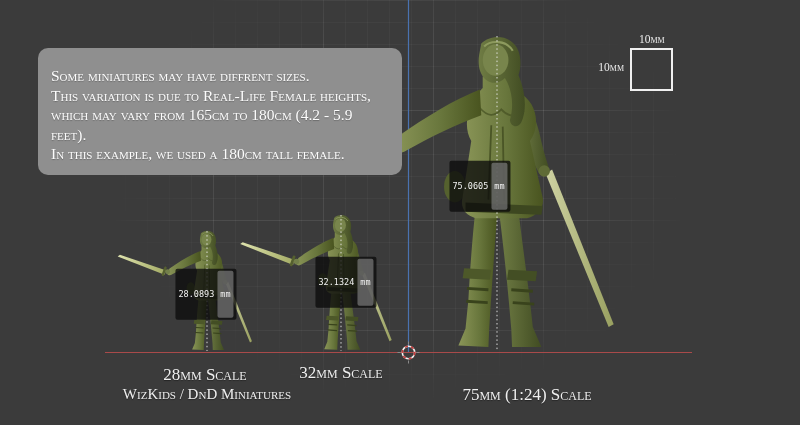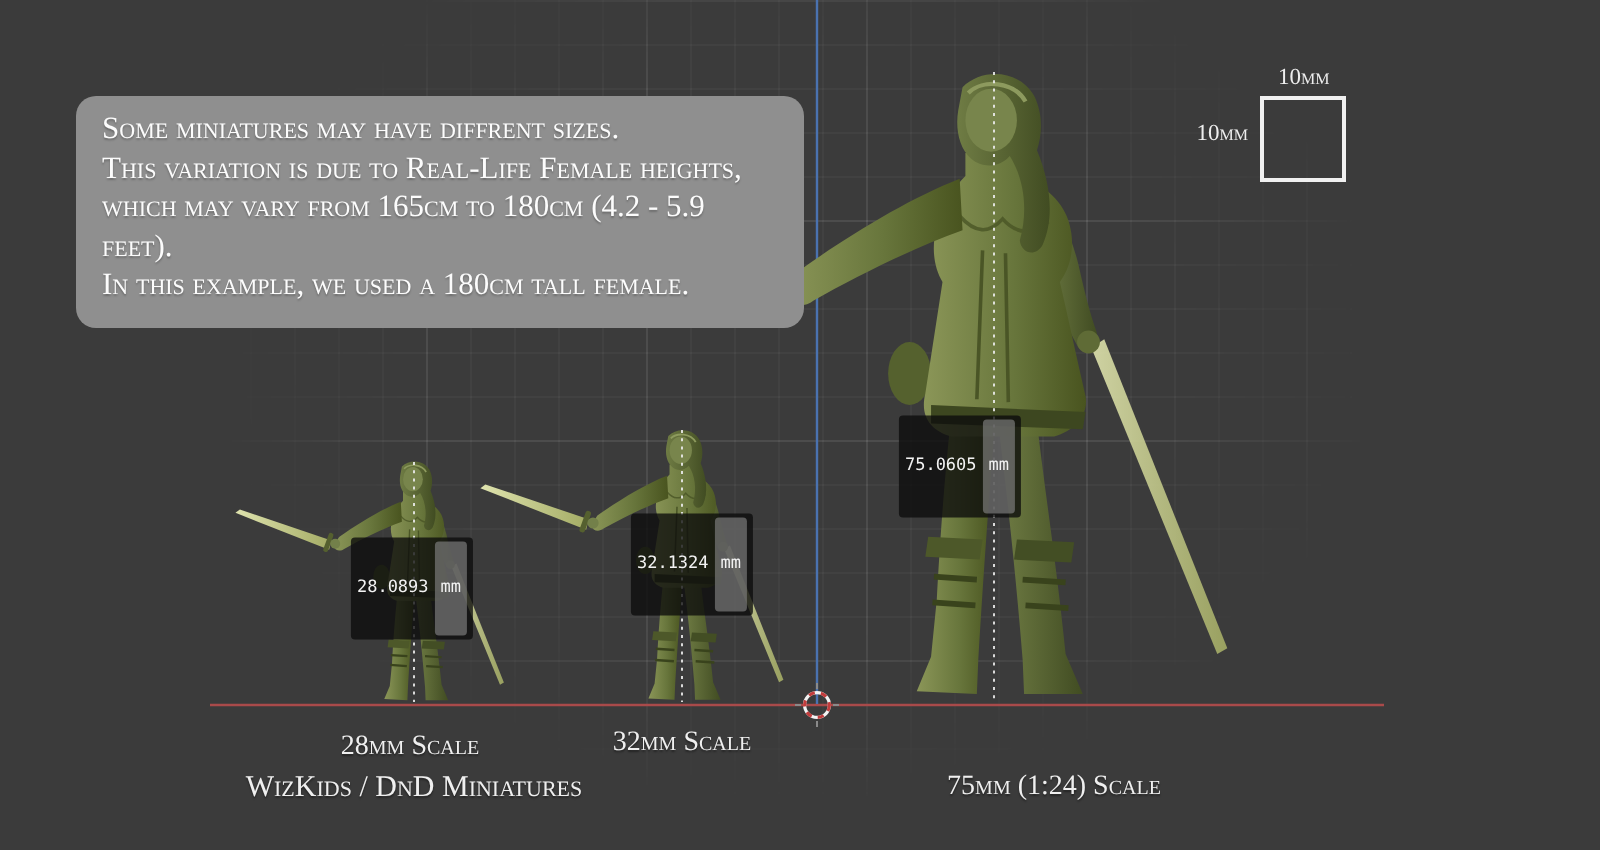--- a/index.html
+++ b/index.html
@@ -16,42 +16,42 @@
       repeating-linear-gradient(to bottom, rgba(255,255,255,0.06) 0 1px, transparent 1px 110px),
       repeating-linear-gradient(to right, rgba(255,255,255,0.035) 0 1px, transparent 1px 22px),
       repeating-linear-gradient(to bottom, rgba(255,255,255,0.035) 0 1px, transparent 1px 22px);
     -webkit-mask-image:radial-gradient(ellipse 50% 58% at 50% 44%, #000 62%, transparent 100%);
             mask-image:radial-gradient(ellipse 50% 58% at 50% 44%, #000 62%, transparent 100%);
   }
   .scene{position:absolute;left:0;top:0;}
   
   .info-box{
     position:absolute;left:38px;top:48px;width:364px;box-sizing:border-box;
-    padding:7px 13px 11px;background:#8f8f8f;border-radius:10px;
+    padding:18px 13px 11px;background:#8f8f8f;border-radius:10px;
     color:#fcfcfc;font-size:15.5px;line-height:19.5px;font-variant:small-caps;
     text-shadow:0 1px 1px rgba(0,0,0,0.25);
   }
   
   .ref-square{position:absolute;left:630px;top:48px;width:43px;height:43px;border:2px solid #f0f0f0;box-sizing:border-box;}
   .ref-label{position:absolute;color:#eeeeee;font-size:11.5px;font-variant:small-caps;line-height:1;}
   .ref-label.top{left:639px;top:34px;}
   .ref-label.side{left:596px;top:62px;width:28px;text-align:right;}
   
   .chip{
     position:absolute;transform:translate(-50%,-50%);
     display:flex;align-items:center;gap:3px;
     background:rgba(12,12,12,0.78);color:#f2f2f2;
     font-family:"DejaVu Sans Mono",monospace;font-size:8.5px;line-height:1;
     padding:2px 3px;border-radius:2px;white-space:nowrap;
   }
   .chip .unit{background:rgba(130,130,130,0.65);padding:19px 3px;border-radius:2px;}
   
   .scale-label{
     position:absolute;transform:translateX(-50%);
-    color:#efefef;font-variant:small-caps;font-size:14px;line-height:1.1;white-space:nowrap;
+    color:#efefef;font-variant:small-caps;font-size:17px;line-height:1.1;white-space:nowrap;
     text-shadow:0 1px 1px rgba(0,0,0,0.4);
   }
   .scale-label.sub{font-size:15px;}
   .credit{
     position:absolute;right:8px;bottom:7px;color:#dadada;
     font-size:10.5px;font-variant:small-caps;white-space:nowrap;
   }
 </style>
 </head>
 <body>
@@ -148,21 +148,21 @@
   <div class="ref-label side">10mm</div>
 
   <div class="chip" style="left:206px;top:294px;">
     <span>28.0893</span>
     <span class="unit">mm</span>
   </div>
   <div class="chip" style="left:346px;top:282px;">
     <span>32.1324</span>
     <span class="unit">mm</span>
   </div>
-  <div class="chip" style="left:480px;top:186px;margin-top:47px;">
+  <div class="chip" style="left:480px;top:186px;">
     <span>75.0605</span>
     <span class="unit">mm</span>
   </div>
 
   <div class="scale-label" style="left:205px;top:366px;">28mm Scale</div>
   <div class="scale-label sub" style="left:207px;top:386px;">WizKids / DnD Miniatures</div>
   <div class="scale-label" style="left:341px;top:364px;">32mm Scale</div>
   <div class="scale-label" style="left:527px;top:386px;">75mm (1:24) Scale</div>
 
 

